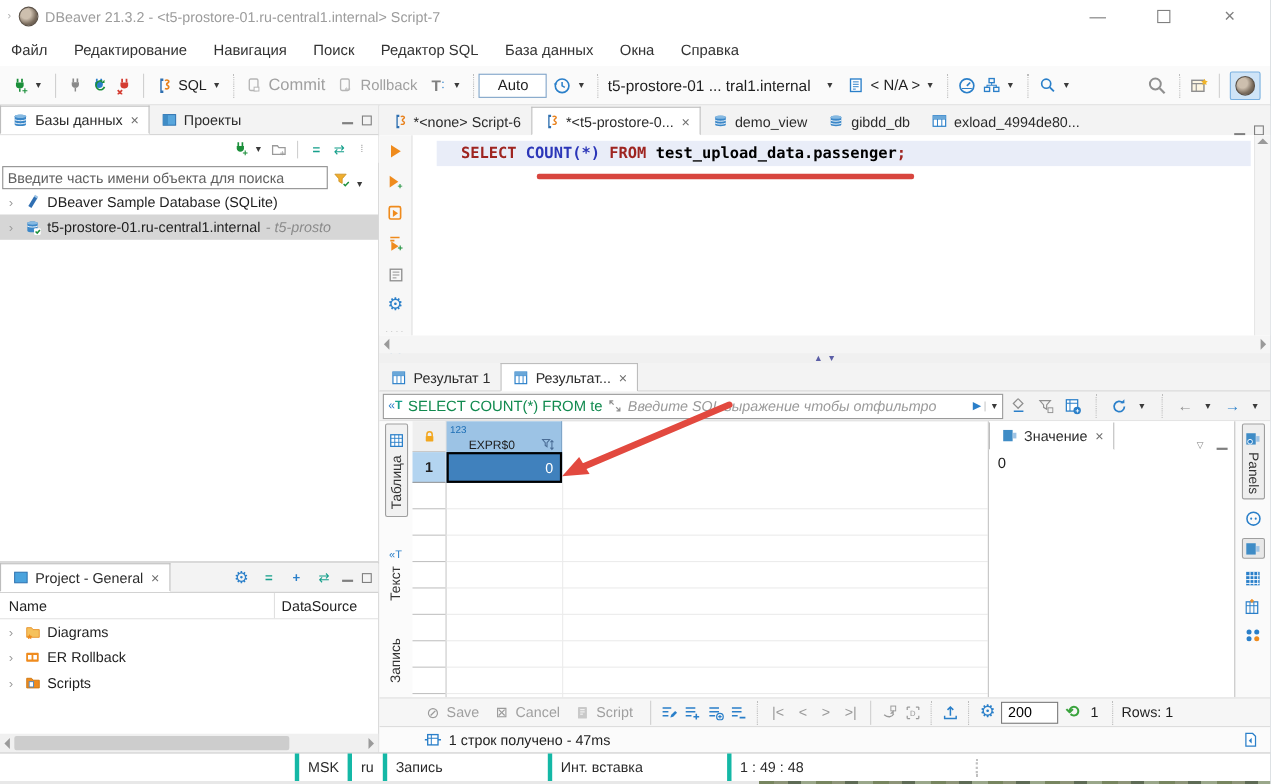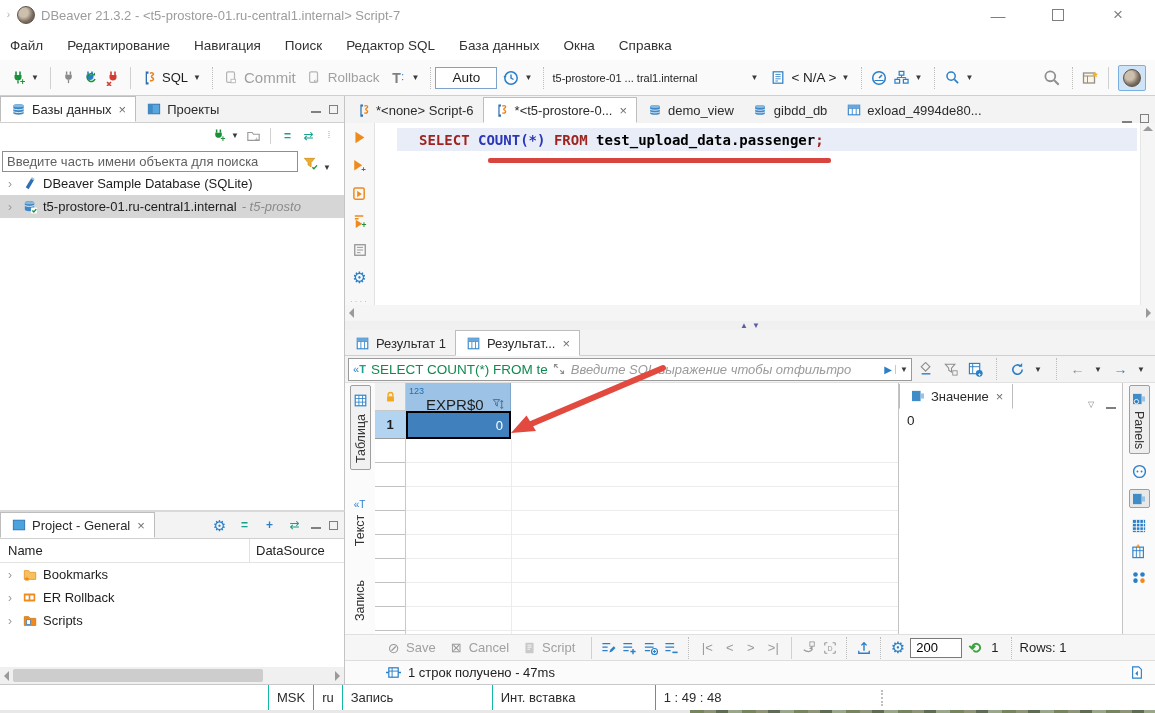--- a/index.html
+++ b/index.html
@@ -96,21 +96,21 @@
 .panels-tab { border:1px solid #9f9f9f; background:#eee; border-radius:2px; display:flex; flex-direction:column; align-items:center; padding:4px 1px; gap:4px; color:#333; font-size:12.5px; }
 
 
 .res-toolbar { position:absolute; left:0; right:0; bottom:24px; height:26px; background:#f6f6f6; border-top:1px solid #e0e0e0; display:flex; align-items:center; padding-left:40px; gap:4px; }
 .rb-lab { color:#a0a0a0; margin-right:8px; }
 .fetch-input { width:52px; height:20px; border:1px solid #7a7a7a; font:13px "Liberation Sans",sans-serif; padding-left:5px; }
 .res-status { position:absolute; left:0; right:0; bottom:0; height:24px; background:#fbfbfb; border-top:1px solid #ddd; display:flex; align-items:center; padding-left:40px; color:#222; }
 
 
 #statusbar { position:absolute; left:0; right:0; top:684px; height:26px; background:#fff; border-top:1px solid #c8c8c8; display:flex; align-items:center; color:#2b2b2b; }
-.sb-seg { height:100%; display:flex; align-items:center; border-left:1px solid #14b8a6; padding:0 8px; white-space:nowrap; }
+.sb-seg { height:100%; display:flex; align-items:center; border-left:4px solid #14b8a6; padding:0 8px; white-space:nowrap; }
 .grip { width:4px; height:16px; border-left:2px dotted #c0c0c0; margin-left:2px; }
 #bottomstrip { position:absolute; left:0; right:0; bottom:0; height:3px; background:#e8e8e8; }
 #bottomstrip .wall { position:absolute; right:0; top:0; bottom:0; left:690px;
   background:repeating-linear-gradient(90deg,#77855f 0 14px,#8d9478 14px 26px,#5e6b55 26px 38px,#9aa78a 38px 52px); }
 
 
 .red-underline { position:absolute; left:488px; top:158px; width:343px; height:5px; background:#d8453e; border-radius:2px; }
 svg text { font-family:"Liberation Sans", sans-serif; }
 </style>
 </head>
@@ -222,21 +222,21 @@
           <svg width="16" height="16" viewBox="0 0 16 16">
             <circle cx="8" cy="8" r="6.2" fill="none" stroke="#2a7fc9" stroke-width="1.5"></circle>
             <path d="M8 4.5V8l2.5 1.5" stroke="#2a7fc9" stroke-width="1.4" fill="none"></path>
             <path d="M2 8l-1.6-2h3.2z" fill="#2a7fc9"></path>
           </svg>
         </span>
       <span class="caret">▼</span>
     </div>
     <div class="tsep"></div>
     <div class="combo-plain" style="width:216px">
-      <span style="font-size:11px;white-space:nowrap">t5-prostore-01 ... tral1.internal</span>
+      <span style="font-size:14px;white-space:nowrap">t5-prostore-01 ... tral1.internal</span>
       <span class="caret" style="margin-left:auto">▼</span>
     </div>
     <div class="tseg">
       <span class="i">
           <svg width="14" height="15" viewBox="0 0 16 16">
             <rect x="2.5" y="1.5" width="11" height="13" fill="#fff" stroke="#2a7fc9" stroke-width="1.4"></rect>
             <path d="M5 4.5h6M5 7h6M5 9.5h6M5 12h3" stroke="#2a7fc9"></path>
           </svg>
         </span>
       <span style="font-size:13.5px;white-space:nowrap">&lt; N/A &gt;</span>
@@ -401,21 +401,21 @@
       <span style="margin-left:auto;width:95px;border-left:1px solid #e0e0e0;padding-left:6px;height:100%;display:flex;align-items:center">DataSource</span>
     </div>
     <div class="tree-row">
       <span class="expander">›</span>
       <span class="i">
           <svg width="16" height="14" viewBox="0 0 16 16">
             <path d="M1.5 3h5l1.5 2h6.5v8h-13z" fill="#f5c15c" stroke="#e8952f"></path>
             <path d="M4.5 9.5l.9 1.8 2 .3-1.4 1.4.3 2-1.8-1-1.8 1 .3-2-1.4-1.4 2-.3z" fill="#ef8b1d"></path>
           </svg>
         </span>
-      <span>Bookmarks</span>
+      <span>Diagrams</span>
     </div>
     <div class="tree-row">
       <span class="expander">›</span>
       <span class="i">
           <svg width="15" height="13" viewBox="0 0 16 16">
             <rect x="1" y="3" width="14" height="10" rx="1" fill="#ef8b1d"></rect>
             <rect x="3" y="5.5" width="4" height="5" fill="#fff"></rect>
             <rect x="9" y="5.5" width="4" height="5" fill="#fff"></rect>
           </svg>
         </span>
@@ -673,21 +673,21 @@
         <div class="rn-empty" style="height:24px"></div>
         <div class="rn-empty" style="height:24px"></div>
         <div class="rn-empty" style="height:24px"></div>
         <div class="rn-empty" style="height:24px"></div>
         <div class="rn-empty" style="height:24px"></div>
         <div class="rn-empty" style="height:24px"></div>
         <div class="rn-empty" style="height:24px"></div>
       </div>
       <div class="colhead">
         <span class="t123">123</span>
-        <span style="font-size:15px">EXPR$0</span>
+        <span style="font-size:11px">EXPR$0</span>
         <span style="margin-left:auto" class="i">
             <svg width="13" height="13" viewBox="0 0 16 16">
               <path d="M1.5 2h8l-3 3.5V10L4.5 8.5v-3z" fill="none" stroke="#4a6d96" stroke-width="1.2"></path>
               <path d="M12 3v10M10.3 5L12 3l1.7 2M10.3 11l1.7 2 1.7-2" stroke="#4a6d96" stroke-width="1.2" fill="none"></path>
             </svg>
           </span>
       </div>
       <div class="cell-sel">
           <span>0</span>
         </div>

